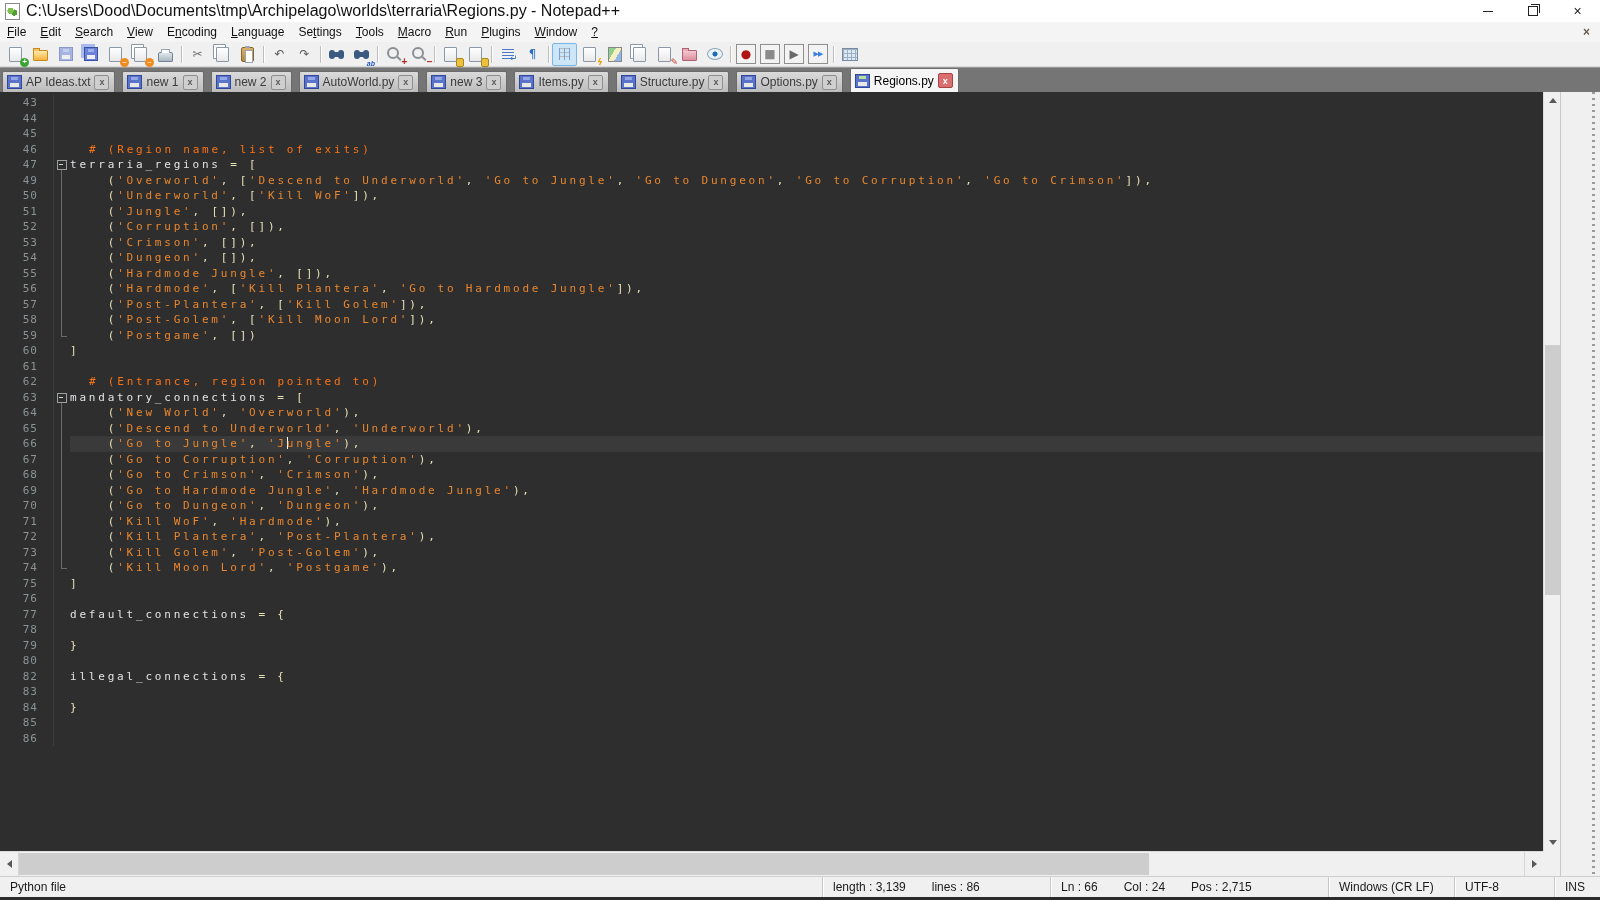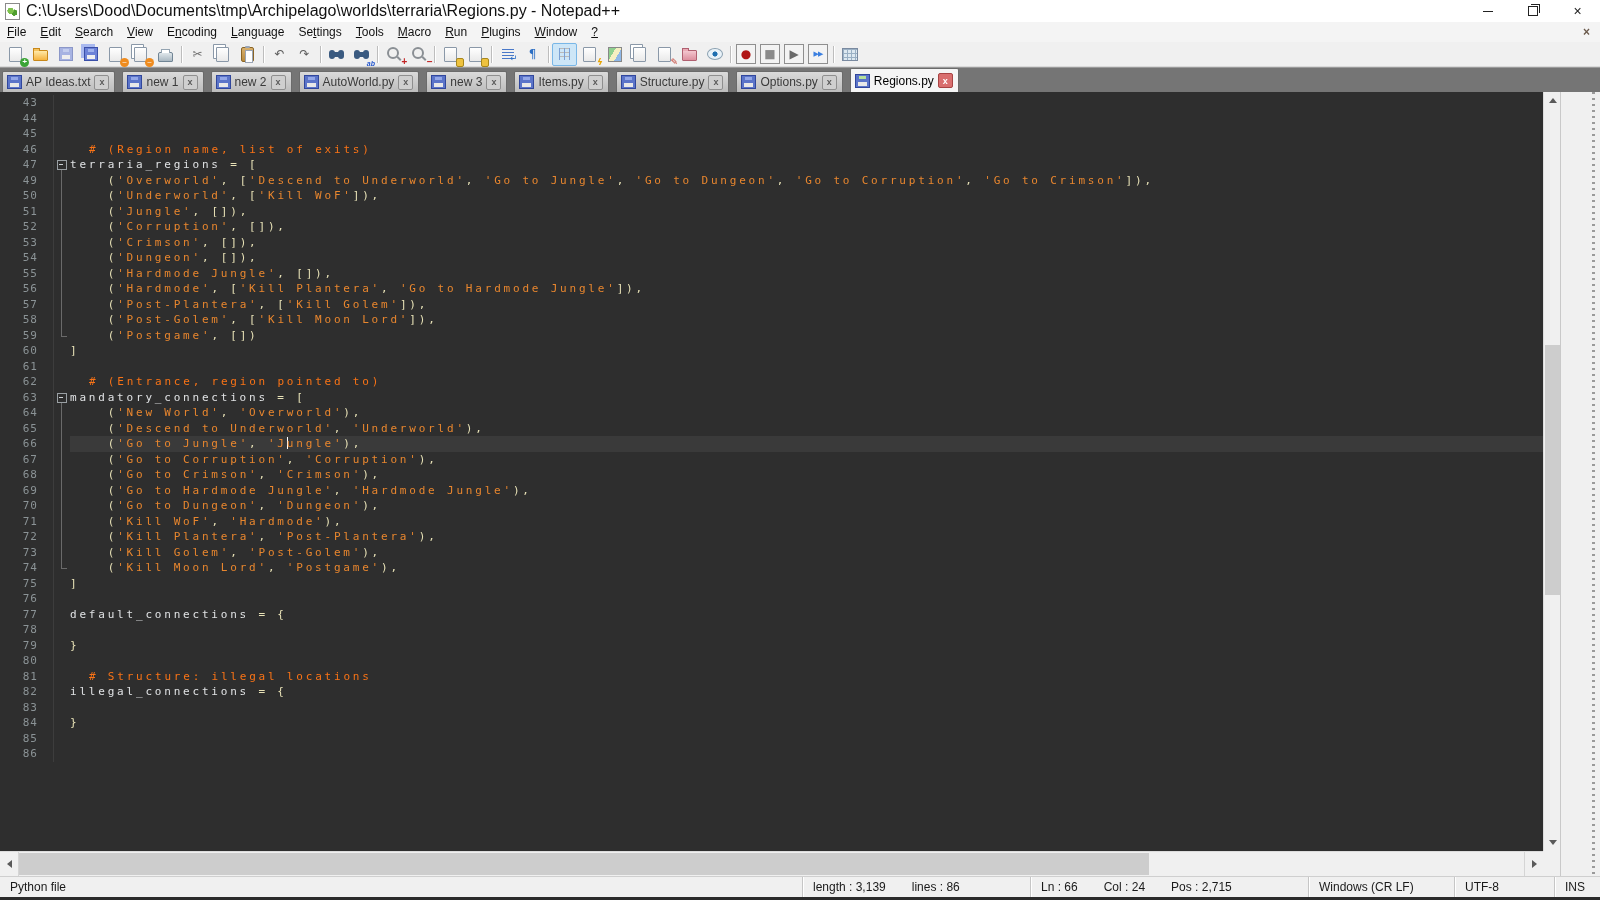--- a/index.html
+++ b/index.html
@@ -136,21 +136,21 @@
   .rightstrip{position:absolute;left:1560px;top:92px;width:40px;height:784px;background:#f0f0f0;border-left:1px solid #c9c9c9;box-sizing:border-box;}
   .rightstrip::after{content:"";position:absolute;right:5px;top:0;bottom:0;width:3px;
       background:repeating-linear-gradient(180deg,#9a9a9a 0 2px,transparent 2px 6px);}
 
   
   .statusbar{position:absolute;left:0;top:876px;width:1600px;height:21px;background:#f0f0f0;
              border-top:1px solid #cfcfcf;display:flex;align-items:flex-end;font-size:12px;color:#1a1a1a;box-sizing:border-box;}
   .st{padding:0 10px;border-left:1px solid #c6c6c6;box-shadow:inset 1px 0 0 #ffffff;height:100%;
       display:flex;align-items:center;gap:26px;white-space:nowrap;box-sizing:border-box;}
   .st:first-child{border-left:none;box-shadow:none;flex:1;}
-  .st.w1{width:228px;} .st.w2{width:278px;} .st.w3{width:146px;} .st.w4{width:100px;} .st.w5{width:46px;}
+  .st.w1{width:228px;} .st.w2{width:278px;} .st.w3{width:126px;} .st.w4{width:100px;} .st.w5{width:46px;}
   .bottomedge{position:absolute;left:0;top:897px;width:1600px;height:3px;background:#2b2b2b;}
 </style>
 </head>
 <body>
 
 <div id="window">
 
   <div class="titlebar">
     <span class="npp-icon"></span>
     <span class="title-text">C:\Users\Dood\Documents\tmp\Archipelago\worlds\terraria\Regions.py - Notepad++</span>
@@ -575,26 +575,20 @@
           <span class="fold"></span>
           <span class="code"><span class="tk-p">}</span></span>
         </div>
         <div class="cl">
           <span class="ln">80</span>
           <span class="bm"></span>
           <span class="fold"></span>
           <span class="code"></span>
         </div>
         <div class="cl">
-          <span class="ln">81</span>
-          <span class="bm"></span>
-          <span class="fold"></span>
-          <span class="code"><span class="tk-c"># Structure: illegal locations</span></span>
-        </div>
-        <div class="cl">
           <span class="ln">82</span>
           <span class="bm"></span>
           <span class="fold"></span>
           <span class="code"><span class="tk-d">illegal_connections </span><span class="tk-p">=</span><span class="tk-d"> </span><span class="tk-p">{</span></span>
         </div>
         <div class="cl">
           <span class="ln">83</span>
           <span class="bm"></span>
           <span class="fold"></span>
           <span class="code"></span>

